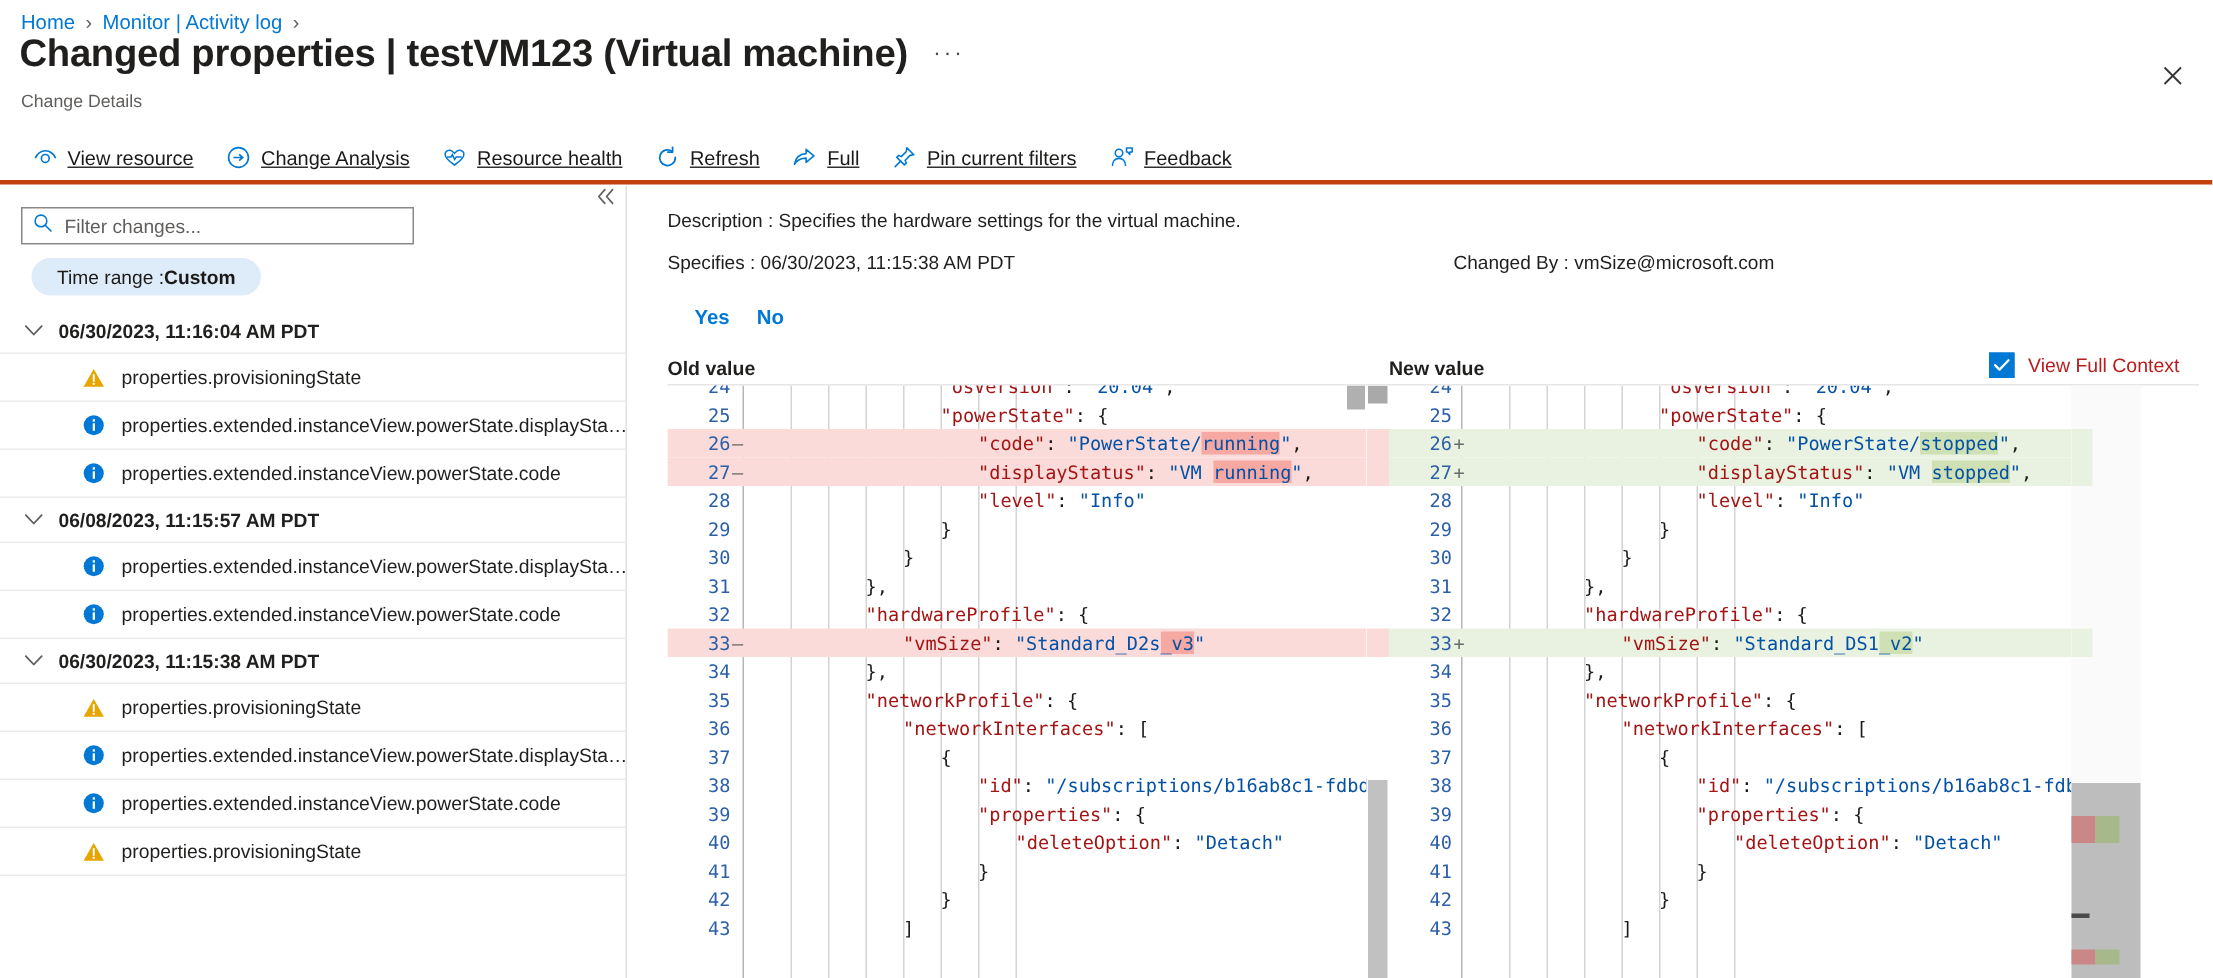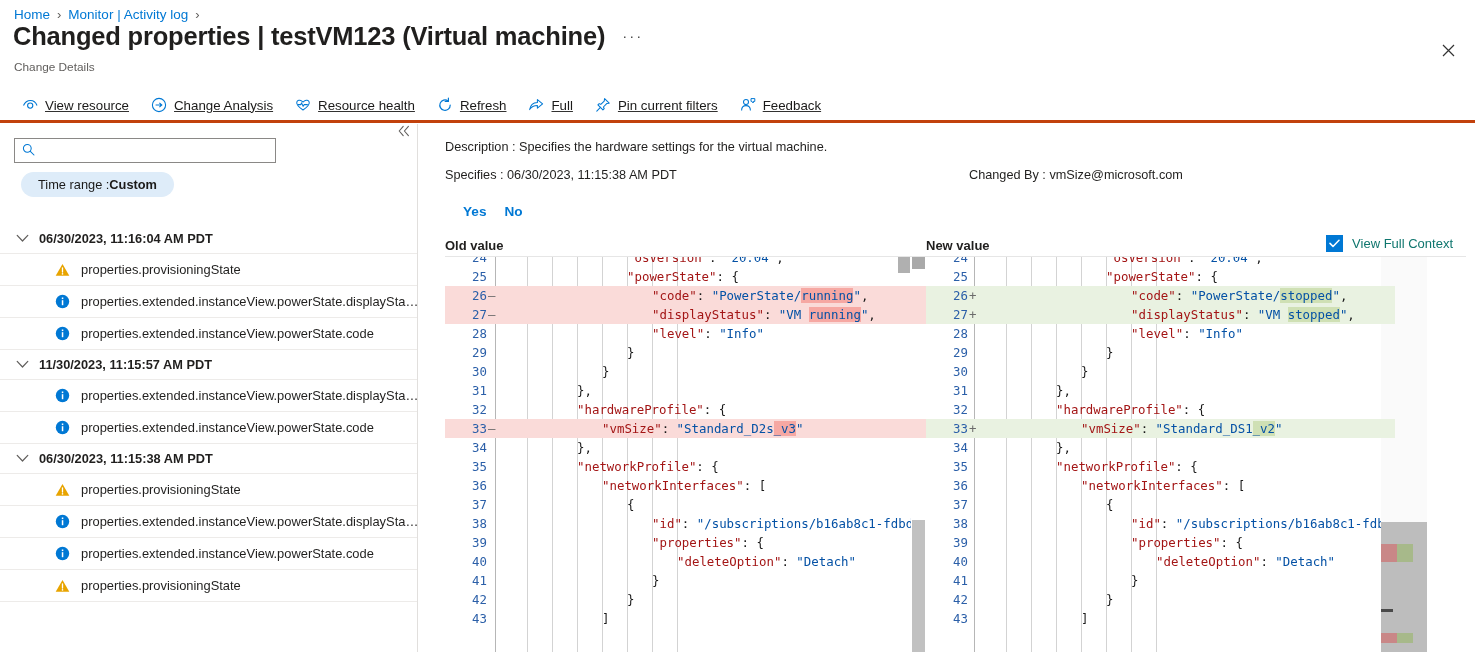--- a/index.html
+++ b/index.html
@@ -77,21 +77,21 @@
   }
   .filter-input::placeholder { color: #605e5c; }
 
   .pill {
     margin: 9px 0 0 21px; display: inline-flex; align-items: center;
     height: 25px; padding: 0 17px; border-radius: 13px;
     background: #deecf9; color: #1b1a19; font-size: 12.8px; cursor: pointer; white-space: nowrap;
   }
   .pill b { font-weight: 700; }
 
-  .tree { margin-top: 27px; }
+  .tree { margin-top: 9px; }
   .group-hdr {
     display: flex; align-items: center; gap: 10px;
     height: 30px; padding-left: 16px; font-size: 12.8px; font-weight: 700; color: #201f1e;
     cursor: pointer; border-bottom: 1px solid #edebe9;
   }
   .chev { color:#605e5c; display:flex; align-items:center; }
   .leaf {
     display: flex; align-items: center; gap: 11px;
     height: 32px; padding-left: 54px; font-size: 12.9px; color: #201f1e;
     cursor: pointer; border-bottom: 1px solid #edebe9; white-space: nowrap; overflow: hidden;
@@ -112,21 +112,21 @@
 
   .col-hdr { position: absolute; top: 114px; font-size: 13px; font-weight: 700; color:#201f1e; }
   .col-old { left: 26px; }
   .col-new { left: 507px; }
 
   .vfc { position: absolute; right: 22px; top: 111px; display: flex; align-items: center; gap: 9px; cursor: pointer; }
   .cbx {
     width: 17px; height: 17px; background: #0078d4; border: 1px solid #0078d4;
     display:flex; align-items:center; justify-content:center; color:#fff;
   }
-  .vfc-lbl { font-size: 13px; color:#0f766e; white-space: nowrap; }
+  .vfc-lbl { font-size: 13px; color:#b91c1c; white-space: nowrap; }
 
   
   .diff-wrap {
     position: absolute; left: 26px; top: 132px; width: 1021px; height: 396px;
     border-top: 1px solid #e6e6e6; overflow: hidden; background: #fff;
     display: flex;
   }
   .diff-side { position: relative; height: 396px; overflow: hidden; }
   .side-old { width: 466px; }
   .side-sep { width: 15px; position: relative; background: #fff; }
@@ -259,20 +259,21 @@
   </div>
 
   <div class="left-pane">
     <div class="filter-box">
       <span>
         <svg width="13" height="13" viewBox="0 0 13 13">
             <circle cx="5.3" cy="5.3" r="3.9" stroke="#0078d4" stroke-width="1.05" fill="none"></circle>
             <path d="M8.3 8.3 L12 12" stroke="#0078d4" stroke-width="1.05" fill="none" stroke-linecap="round"></path>
           </svg>
       </span>
+      <input class="filter-input" type="text" placeholder="Filter changes..." style="">
     </div>
 
     <div class="pill">
       <span>Time range : </span>
         <b>Custom</b>
     </div>
 
     <div class="tree" id="tree">
         <div class="group-hdr">
           <span class="chev">
@@ -311,21 +312,21 @@
             </svg>
           </span>
           <span>properties.extended.instanceView.powerState.code</span>
         </div>
         <div class="group-hdr">
           <span class="chev">
             <svg width="13" height="9" viewBox="0 0 13 9">
               <path d="M1.2 1.4 L6.5 7 L11.8 1.4" stroke="#605e5c" stroke-width="1.2" fill="none" stroke-linecap="round" stroke-linejoin="round"></path>
             </svg>
           </span>
-          <span>11/30/2023, 11:15:57 AM PDT</span>
+          <span>06/08/2023, 11:15:57 AM PDT</span>
         </div>
         <div class="leaf">
           <span class="ic">
             <svg width="15" height="15" viewBox="0 0 15 15">
               <circle cx="7.5" cy="7.5" r="6.7" fill="#0078d4"></circle>
               <rect x="6.8" y="6.2" width="1.5" height="5" fill="#fff"></rect>
               <rect x="6.8" y="3.5" width="1.5" height="1.6" fill="#fff"></rect>
             </svg>
           </span>
           <span>properties.extended.instanceView.powerState.displaySta…</span>

